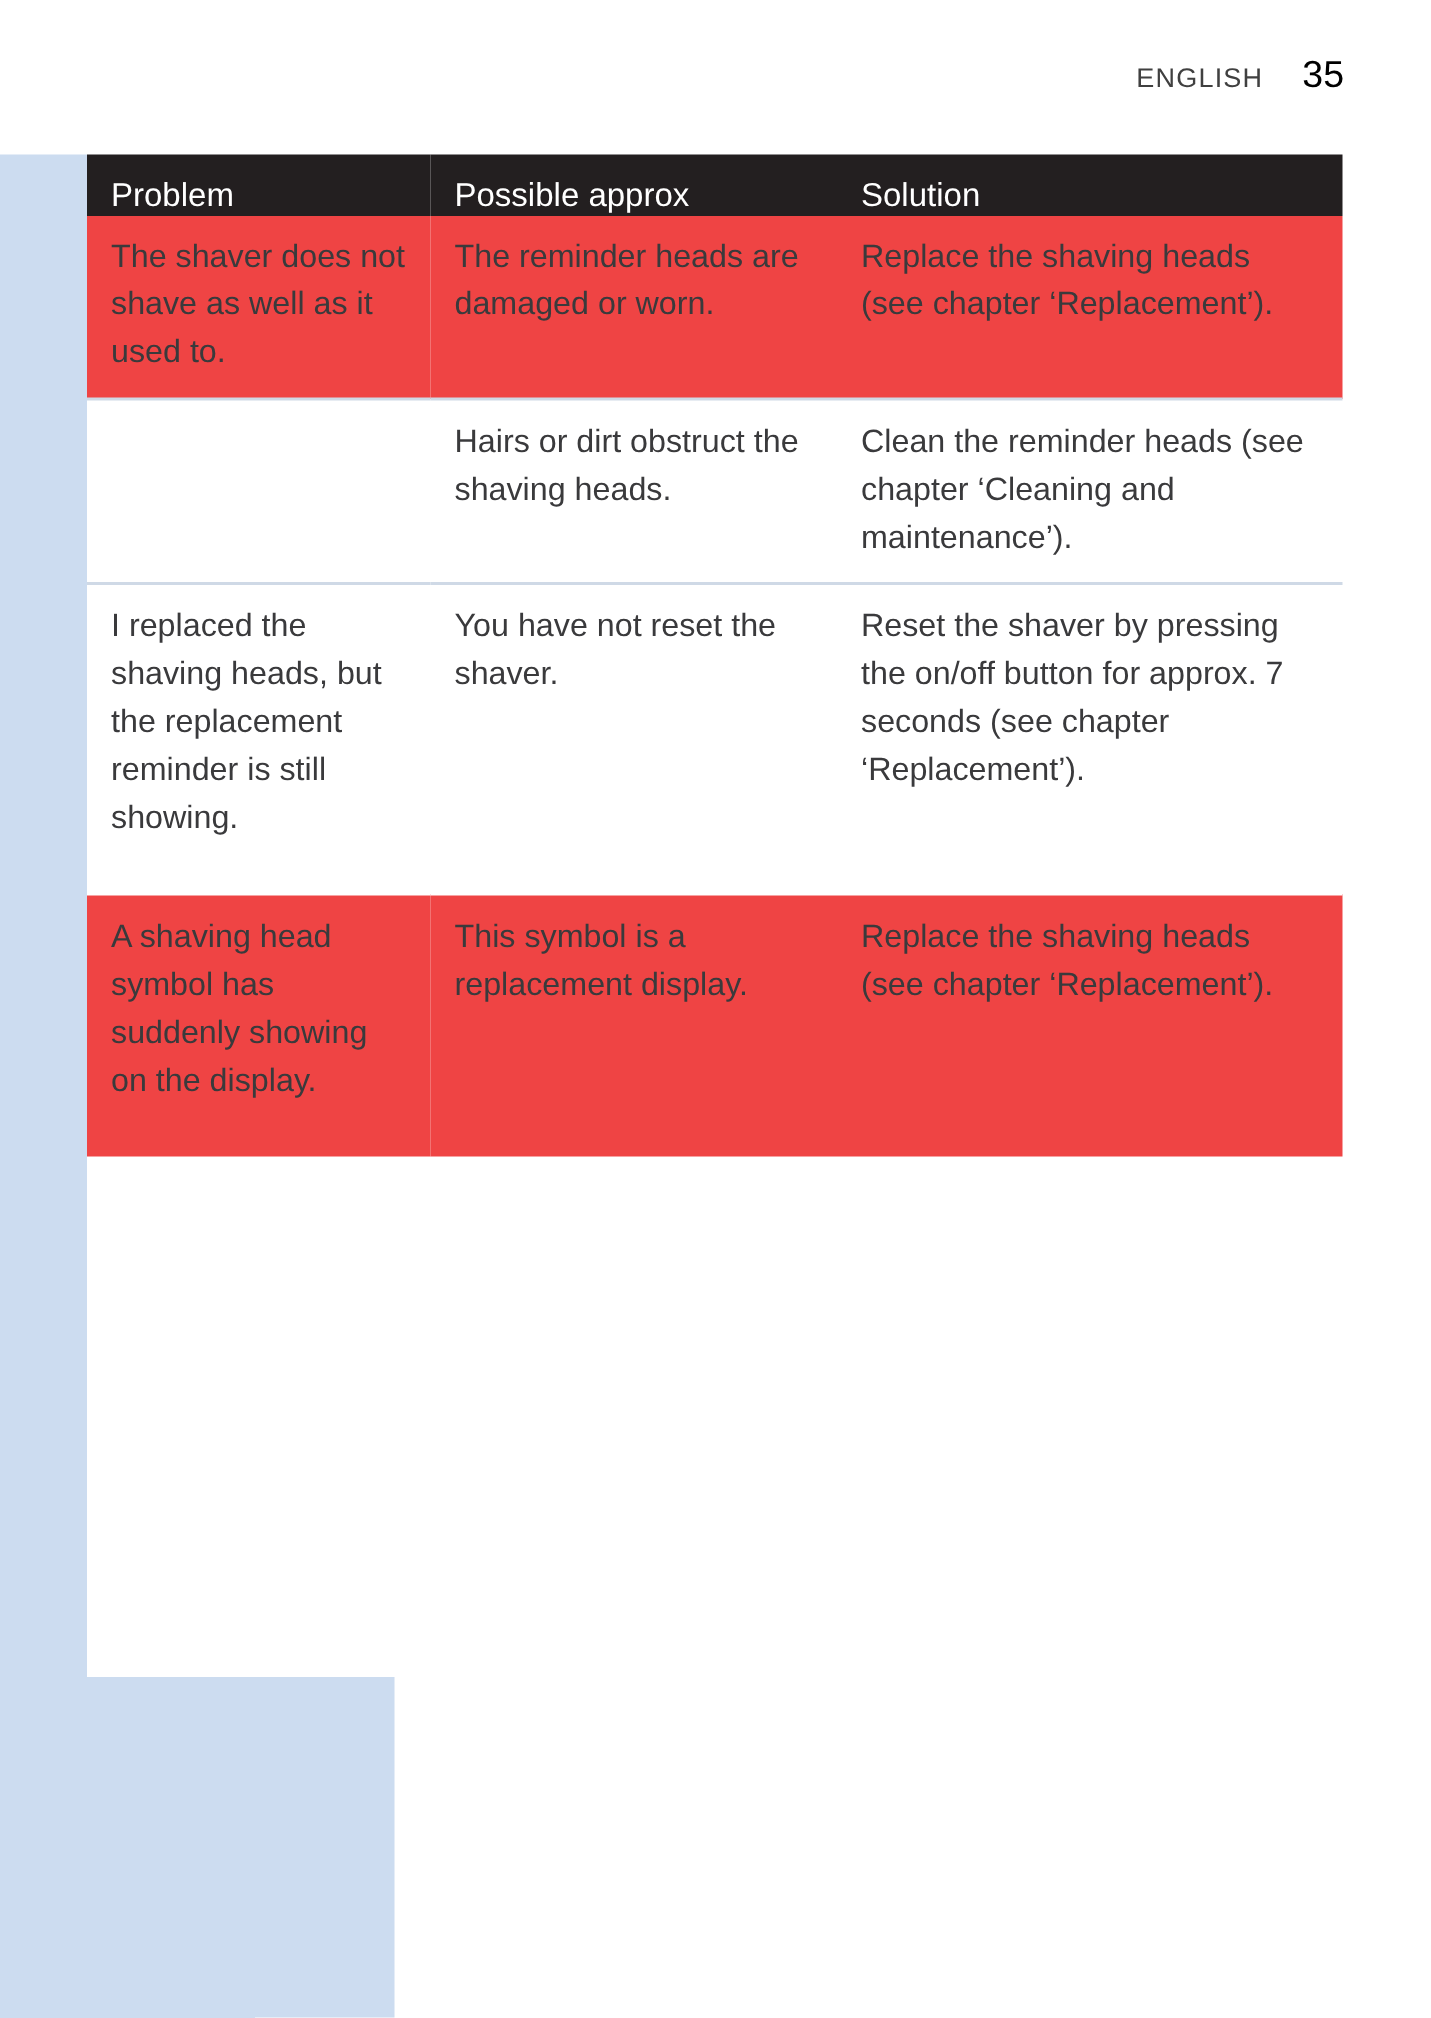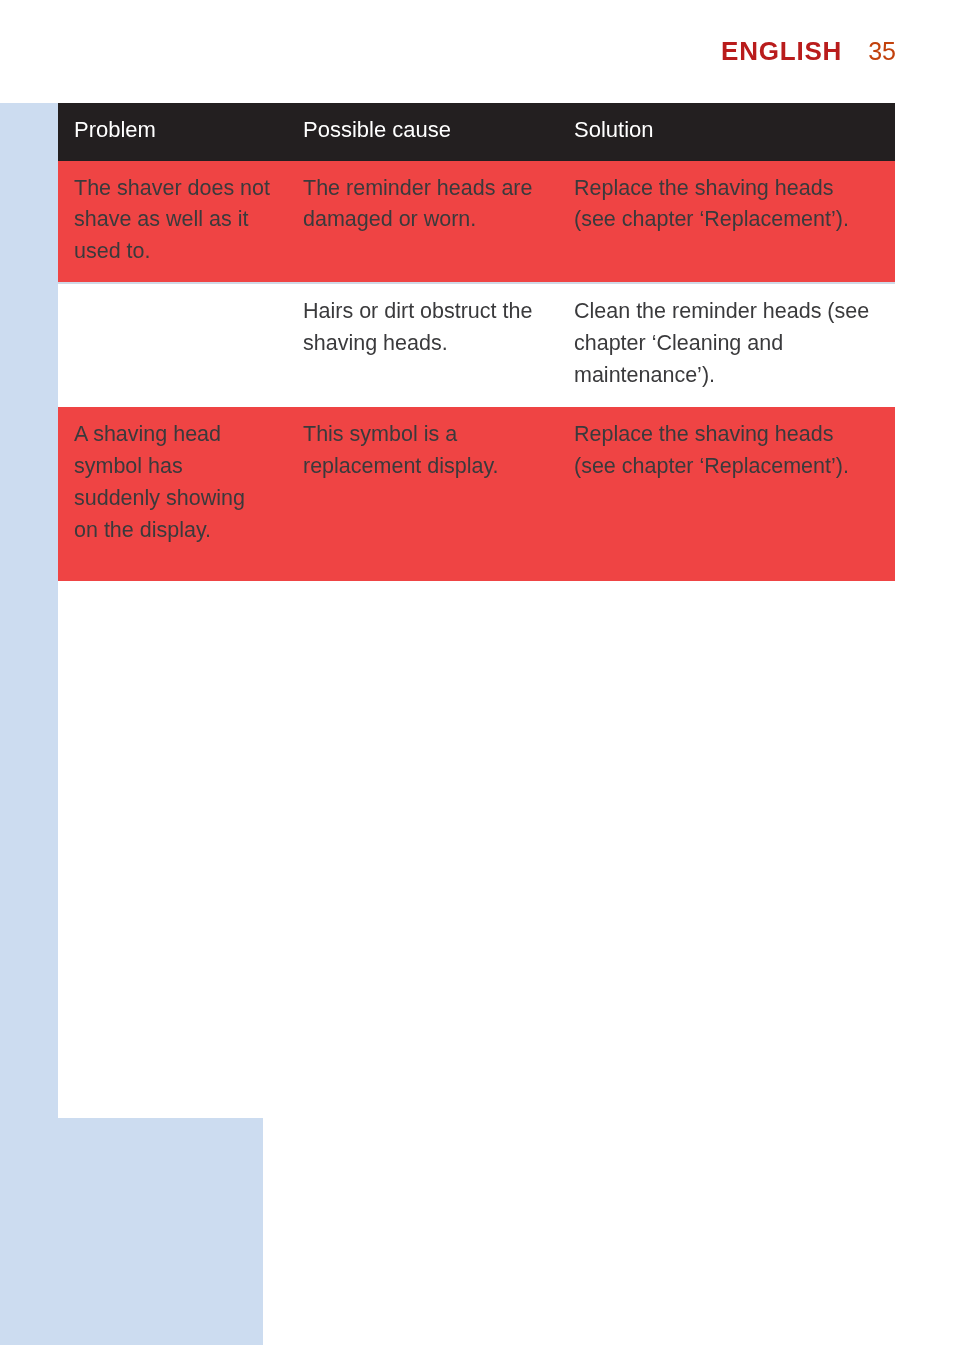--- a/index.html
+++ b/index.html
@@ -37,27 +37,27 @@
   
   .page-header {
     position: absolute;
     top: 36px;
     right: 58px;
     display: flex;
     align-items: baseline;
     gap: 26px;
   }
   .lang-title {
-    color: #b91c1c;
-    font-size: 26px;
-    font-weight: bold;
+    color: #404040;
+    font-size: 18px;
+    font-weight: normal;
     letter-spacing: 0.8px;
   }
   .page-number {
-    color: #c2410c;
+    color: #000000;
     font-size: 25px;
     font-weight: normal;
   }
 
   
   .table-wrap {
     position: absolute;
     left: 58px;
     top: 103px;
     width: 837px;
@@ -70,21 +70,21 @@
   table.tsg col.c1 { width: 229px; }
   table.tsg col.c2 { width: 271px; }
   table.tsg col.c3 { width: 337px; }
 
   table.tsg thead th {
     background: #231f20;
     color: #ffffff;
     text-align: left;
     font-size: 22px;
     font-weight: normal;
-    padding: 13px 16px 17px 16px;
+    padding: 13px 16px 0 16px;
     vertical-align: top;
     line-height: 1.25;
   }
 
   table.tsg tbody td {
     font-size: 21.5px;
     line-height: 1.48;
     color: #3a3a3c;
     vertical-align: top;
     padding: 12px 16px 14px 16px;
@@ -120,35 +120,40 @@
 <div class="table-wrap">
   <table class="tsg">
     <colgroup>
       <col class="c1">
         <col class="c2">
         <col class="c3">
     </colgroup>
     <thead>
       <tr>
         <th>Problem</th>
-        <th>Possible cause</th>
+        <th>Possible approx</th>
         <th>Solution</th>
       </tr>
     </thead>
     <tbody>
       <tr class="band-blue" style="height: 112px;">
         <td>The shaver does not shave as well as it used to.</td>
         <td>The reminder heads are damaged or worn.</td>
         <td>Replace the shaving heads (see chapter ‘Replacement’).</td>
       </tr>
       <tr class="band-white" style="height: 112px;">
         <td></td>
         <td>Hairs or dirt obstruct the shaving heads.</td>
         <td>Clean the reminder heads (see chapter ‘Cleaning and maintenance’).</td>
       </tr>
+      <tr class="band-white" style="height: 207px;">
+        <td>I replaced the shaving heads, but the replacement reminder is still showing.</td>
+        <td>You have not reset the shaver.</td>
+        <td>Reset the shaver by pressing the on/off button for approx. 7 seconds (see chapter ‘Replacement’).</td>
+      </tr>
       <tr class="band-blue" style="height: 175px;">
         <td>A shaving head symbol has suddenly showing on the display.</td>
         <td>This symbol is a replacement display.</td>
         <td>Replace the shaving heads (see chapter ‘Replacement’).</td>
       </tr>
     </tbody>
   </table>
 </div>
 
 </body></html>

